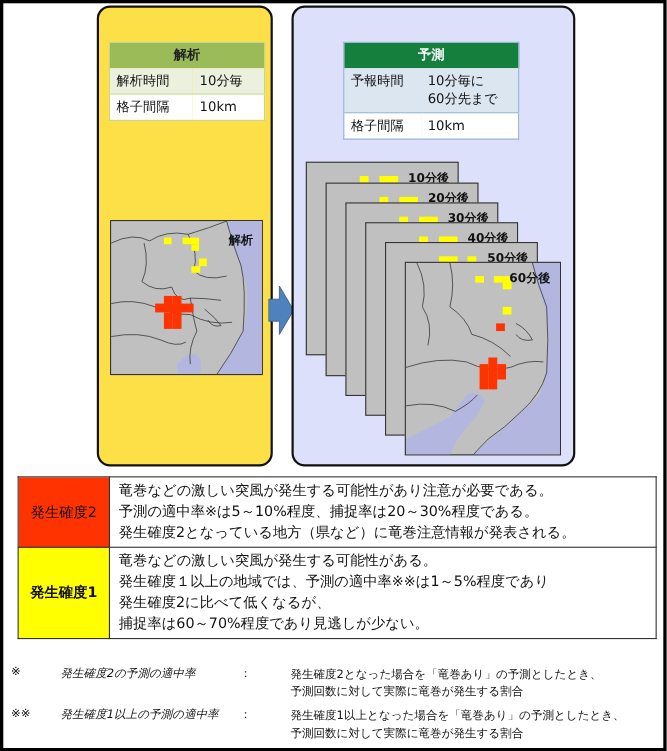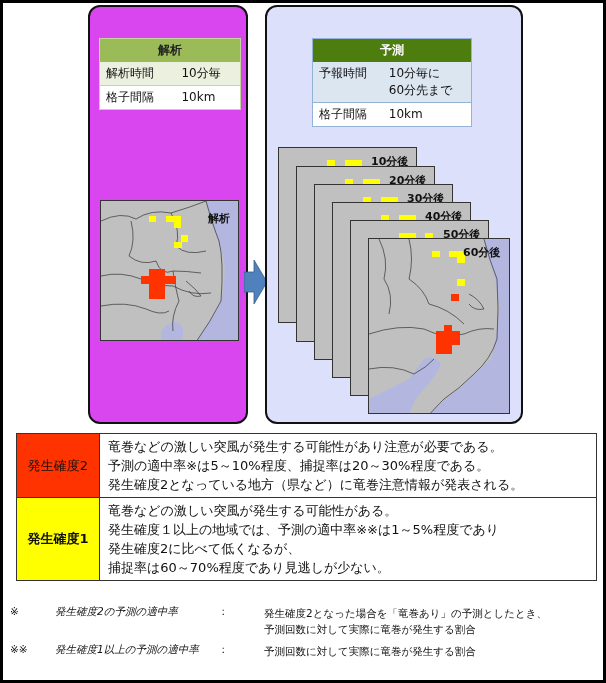--- a/index.html
+++ b/index.html
@@ -1,30 +1,30 @@
 <!DOCTYPE html>
 <html><head>
 <meta charset="utf-8">
 <style>
   * { box-sizing: border-box; margin: 0; padding: 0; }
   body { width: 606px; height: 683px; background: #000; font-family: "DejaVu Sans", "Liberation Sans", sans-serif; overflow: hidden; }
   .frame { position: absolute; left: 3px; top: 3px; width: 600px; height: 677px; background: #fff; }
   .panel { position: absolute; border: 2px solid #111; border-radius: 12px; }
-  .panel-analysis { left: 85px; top: 2px; width: 160px; height: 419px; background: #d946ef; }
+  .panel-analysis { left: 85px; top: 2px; width: 160px; height: 419px; background: #fde047; }
   .panel-forecast { left: 262px; top: 2px; width: 258px; height: 419px; background: #dde0fb; }
   .info-table { position: absolute; border-collapse: collapse; font-size: 12px; color: #111; }
   .info-table th { font-weight: bold; color: #fff; text-align: center; height: 23px; font-size: 12px; }
   .info-table td { padding: 3px 6px; vertical-align: top; line-height: 17px; }
   .t-analysis { left: 9px; top: 31px; width: 142px; }
   .t-analysis th { background: #9bbb59; color: #222; }
   .t-analysis tr.r1 td { background: #ebf1de; border-bottom: 1px solid #c4d79b; }
   .t-analysis tr.r2 td { background: #fff; }
   .t-analysis { border: 1px solid #c4d79b; }
   .t-forecast { left: 45px; top: 31px; width: 160px; border: 1px solid #95b3d7; }
-  .t-forecast th { background: #4d7c0f; }
+  .t-forecast th { background: #15803d; }
   .t-forecast tr.r1 td { background: #dce6f1; border-bottom: 1px solid #95b3d7; }
   .t-forecast tr.r2 td { background: #fff; }
   .map { position: absolute; background: #c0c0c0; border: 1px solid #333; overflow: hidden; }
   .map svg { position: absolute; left: 0; top: 0; }
   .map-label { position: absolute; font-size: 11px; font-weight: bold; color: #111; }
   .cell { position: absolute; }
   .arrow { position: absolute; left: 241px; top: 255px; }
   .prob-table { position: absolute; left: 13px; top: 430px; width: 581px; border-collapse: collapse; font-size: 13px; color: #111; }
   .prob-table td { border: 1px solid #333; }
   .prob-label { width: 83px; text-align: center; font-size: 13px; }
@@ -194,18 +194,19 @@
       <div class="note-desc">
         <div>発生確度2となった場合を「竜巻あり」の予測としたとき、</div>
         <div>予測回数に対して実際に竜巻が発生する割合</div>
       </div>
     </div>
     <div class="note-row" style="top:40px;">
       <span class="note-mark">※※</span>
       <span class="note-title">発生確度1以上の予測の適中率</span>
       <span class="note-colon">：</span>
       <div class="note-desc">
+        <div>発生確度1以上となった場合を「竜巻あり」の予測としたとき、</div>
         <div>予測回数に対して実際に竜巻が発生する割合</div>
       </div>
     </div>
   </div>
 
 </div>
 
 </body></html>

